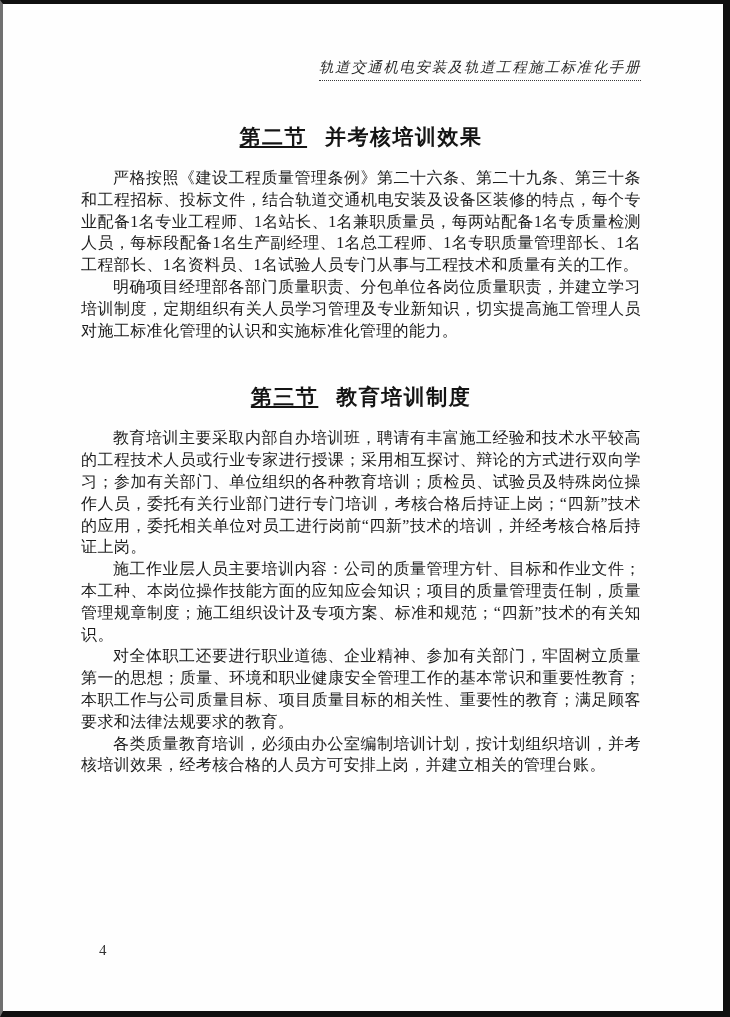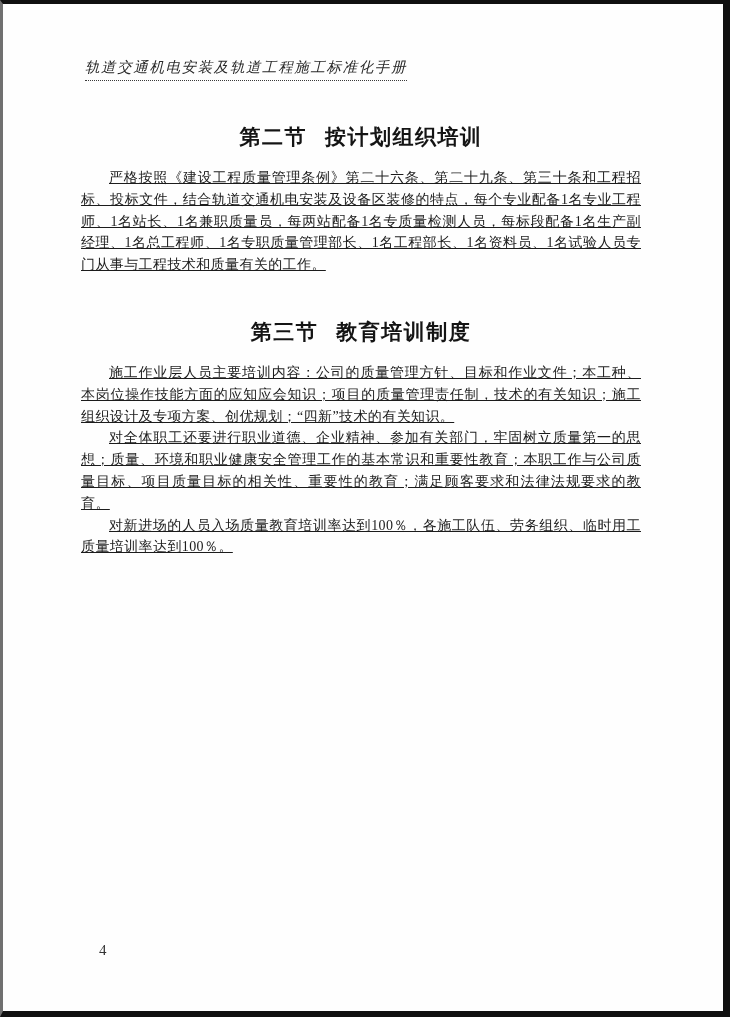--- a/index.html
+++ b/index.html
@@ -19,20 +19,21 @@
     border-left: 3px solid #707070;
     overflow: hidden;
     color: #1b1b1b;
     font-family: "Liberation Serif", "DejaVu Serif", serif;
   }
   .content {
     padding: 54px 82px 0 78px;
   }
   .running-header {
     margin: 0 0 12px 4px;
+    text-align: right;
   }
   .running-header .hdr-text {
     display: inline-block;
     font-style: italic;
     font-size: 14.5px;
     letter-spacing: 1.6px;
     color: #2a2a2a;
     padding-bottom: 3px;
     border-bottom: 1px dotted #3a3a3a;
   }
@@ -42,63 +43,65 @@
     font-size: 21px;
     letter-spacing: 1.5px;
     color: #141414;
     text-align: center;
     margin: 42px 0 16px 0;
   }
   .section + .section .section-heading {
   }
   .section-heading .h-num {
     margin-right: 0.85em;
+    text-decoration: underline;
   }
   .para {
     margin: 0;
     text-indent: 2em;
     text-align: justify;
-    font-size: 14px;
+    font-size: 16px;
     line-height: 21.8px;
     letter-spacing: 0.4px;
     color: #1c1c1c;
-    text-decoration: underline;
   }
   .page-number {
     position: absolute;
     left: 96px;
     top: 938px;
     font-size: 15px;
     color: #333333;
   }
 </style>
 </head>
 <body>
 
 <div class="page">
   <div class="content">
     <div class="running-header">
       <span class="hdr-text">轨道交通机电安装及轨道工程施工标准化手册</span>
     </div>
     <div id="sections">
   <section class="section">
     <h2 class="section-heading">
-      <span class="h-num">第二节</span><span class="h-title">按计划组织培训</span>
+      <span class="h-num">第二节</span><span class="h-title">并考核培训效果</span>
     </h2>
     <div class="paras">
             <p class="para">严格按照《建设工程质量管理条例》第二十六条、第二十九条、第三十条和工程招标、投标文件，结合轨道交通机电安装及设备区装修的特点，每个专业配备1名专业工程师、1名站长、1名兼职质量员，每两站配备1名专质量检测人员，每标段配备1名生产副经理、1名总工程师、1名专职质量管理部长、1名工程部长、1名资料员、1名试验人员专门从事与工程技术和质量有关的工作。</p>
+            <p class="para">明确项目经理部各部门质量职责、分包单位各岗位质量职责，并建立学习培训制度，定期组织有关人员学习管理及专业新知识，切实提高施工管理人员对施工标准化管理的认识和实施标准化管理的能力。</p>
           </div>
   </section>
 
   <section class="section">
     <h2 class="section-heading">
       <span class="h-num">第三节</span><span class="h-title">教育培训制度</span>
     </h2>
     <div class="paras">
-            <p class="para">施工作业层人员主要培训内容：公司的质量管理方针、目标和作业文件；本工种、本岗位操作技能方面的应知应会知识；项目的质量管理责任制，技术的有关知识；施工组织设计及专项方案、创优规划；“四新”技术的有关知识。</p>
+            <p class="para">教育培训主要采取内部自办培训班，聘请有丰富施工经验和技术水平较高的工程技术人员或行业专家进行授课；采用相互探讨、辩论的方式进行双向学习；参加有关部门、单位组织的各种教育培训；质检员、试验员及特殊岗位操作人员，委托有关行业部门进行专门培训，考核合格后持证上岗；“四新”技术的应用，委托相关单位对员工进行岗前“四新”技术的培训，并经考核合格后持证上岗。</p>
+            <p class="para">施工作业层人员主要培训内容：公司的质量管理方针、目标和作业文件；本工种、本岗位操作技能方面的应知应会知识；项目的质量管理责任制，质量管理规章制度；施工组织设计及专项方案、标准和规范；“四新”技术的有关知识。</p>
             <p class="para">对全体职工还要进行职业道德、企业精神、参加有关部门，牢固树立质量第一的思想；质量、环境和职业健康安全管理工作的基本常识和重要性教育；本职工作与公司质量目标、项目质量目标的相关性、重要性的教育；满足顾客要求和法律法规要求的教育。</p>
-            <p class="para">对新进场的人员入场质量教育培训率达到100％，各施工队伍、劳务组织、临时用工质量培训率达到100％。</p>
+            <p class="para">各类质量教育培训，必须由办公室编制培训计划，按计划组织培训，并考核培训效果，经考核合格的人员方可安排上岗，并建立相关的管理台账。</p>
           </div>
   </section>
 </div>
   </div>
   <div class="page-number">4</div>
 </div>
 
 </body></html>

